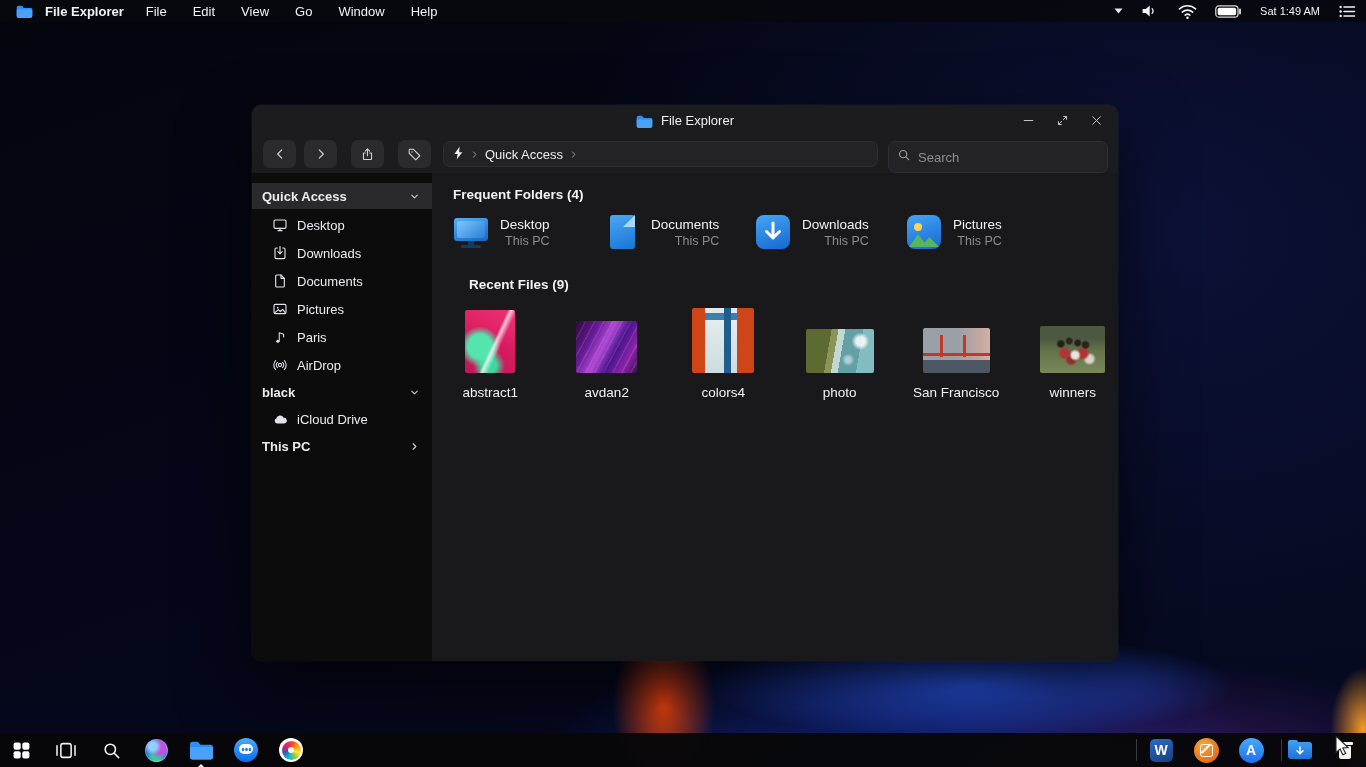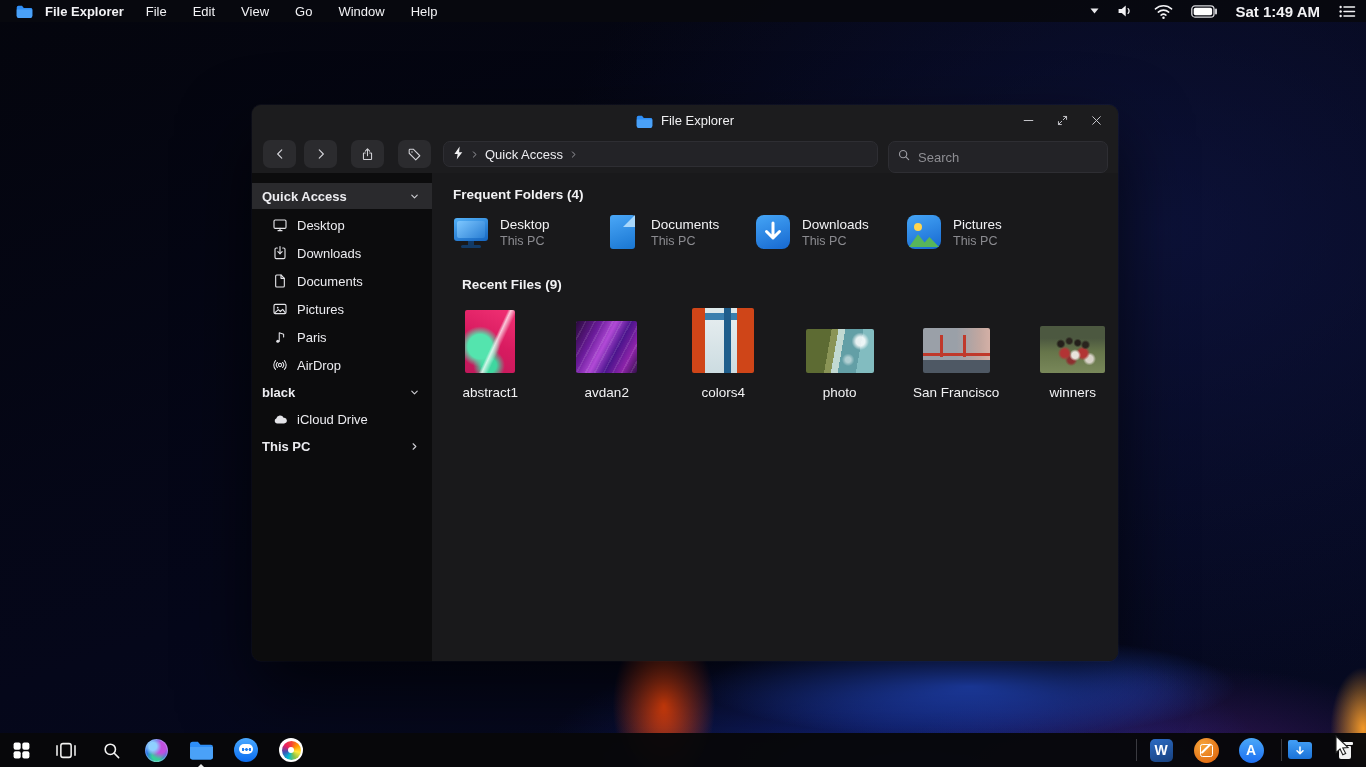--- a/index.html
+++ b/index.html
@@ -26,21 +26,21 @@
     background:rgba(8,9,14,0.92);
     display:flex; align-items:center; color:#f2f2f5; font-size:13px;
     padding:0 10px; z-index:50;
   }
   .menubar .appicon { width:17px; height:13px; margin:0 12px 0 6px; }
   .menubar .appname { font-weight:bold; margin-right:22px; }
   .menubar .menu-item { margin-right:26px; cursor:default; }
   .menubar .spacer { flex:1; }
   .mb-right { display:flex; align-items:center; gap:18px; }
   .mb-right svg { display:block; }
-  .mb-clock { font-size:15px;font-weight:bold; }
+  .mb-clock { font-size:11px; }
 
   
   .window {
     position:absolute; left:252px; top:105px; width:866px; height:556px;
     border-radius:9px; overflow:hidden; background:#19191b;
     box-shadow:0 30px 70px rgba(0,0,0,0.65), 0 0 0 1px rgba(255,255,255,0.04);
     z-index:10;
   }
   .titlebar {
     position:relative; height:30px; background:#1c1c1e;
@@ -83,29 +83,29 @@
     height:26px; display:flex; align-items:center; padding:0 12px 0 10px;
     font-weight:bold; justify-content:space-between; cursor:default;
   }
   .sb-header.selected { background:#2a2a2d; }
   .sb-header .chev { color:#cfcfd4; display:flex; }
   .sb-item { height:28px; display:flex; align-items:center; padding-left:20px; gap:9px; cursor:default; }
   .sb-item .sicon { width:16px; height:16px; color:#e4e4e8; display:flex; align-items:center; justify-content:center; flex:none; }
   .sb-gap { height:2px; }
 
   
-  .content { flex:1; background:#19191b; position:relative; color:#f0f0f2; }
+  .content { flex:1; background:#19191b; position:relative; color:#f0f0f2;text-align:right; }
   .section-h { font-size:13.5px; font-weight:bold; color:#f2f2f4; }
   .freq-h { position:absolute; left:21px; top:14px; }
   .freq-row { position:absolute; left:20px; top:40px; display:flex; }
   .freq-tile { width:151px; display:flex; align-items:center; gap:10px; cursor:default; }
   .freq-name { font-size:13.5px; color:#f2f2f4; }
   .freq-loc { font-size:12.5px; color:#8b8b90; margin-top:2px; }
 
-  .recent-h { position:absolute; left:30px; top:104px; }
+  .recent-h { position:absolute; left:37px; top:104px; }
   .recent-grid {
     position:absolute; left:0px; top:130px;
     display:grid; grid-template-columns:repeat(6,116.5px); row-gap:18px;
     justify-items:center;
   }
   .cell { display:flex; flex-direction:column; align-items:center; cursor:default; }
   .thumb-area { height:70px; display:flex; align-items:flex-end; }
   .cell-label { margin-top:12px; font-size:13.5px; color:#f2f2f4; white-space:nowrap; }
   .thumb { border-radius:2px; position:relative; overflow:hidden; flex:none; }
 

